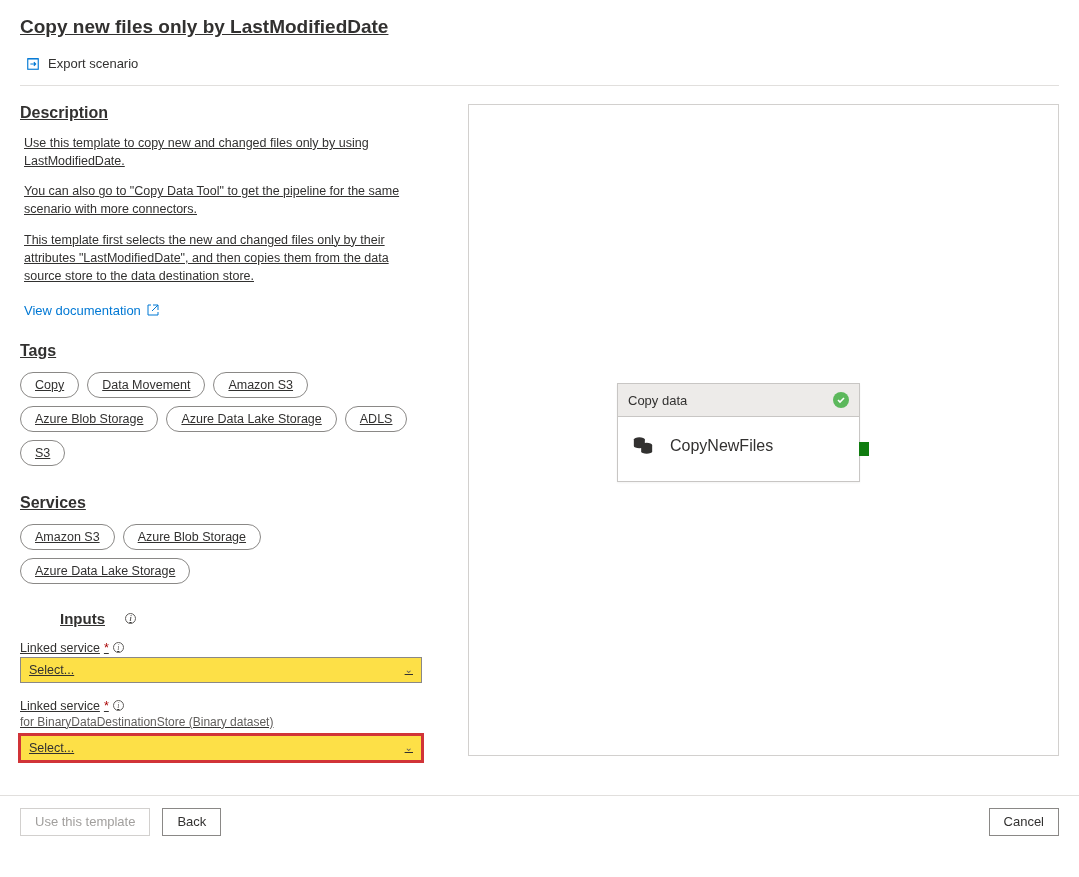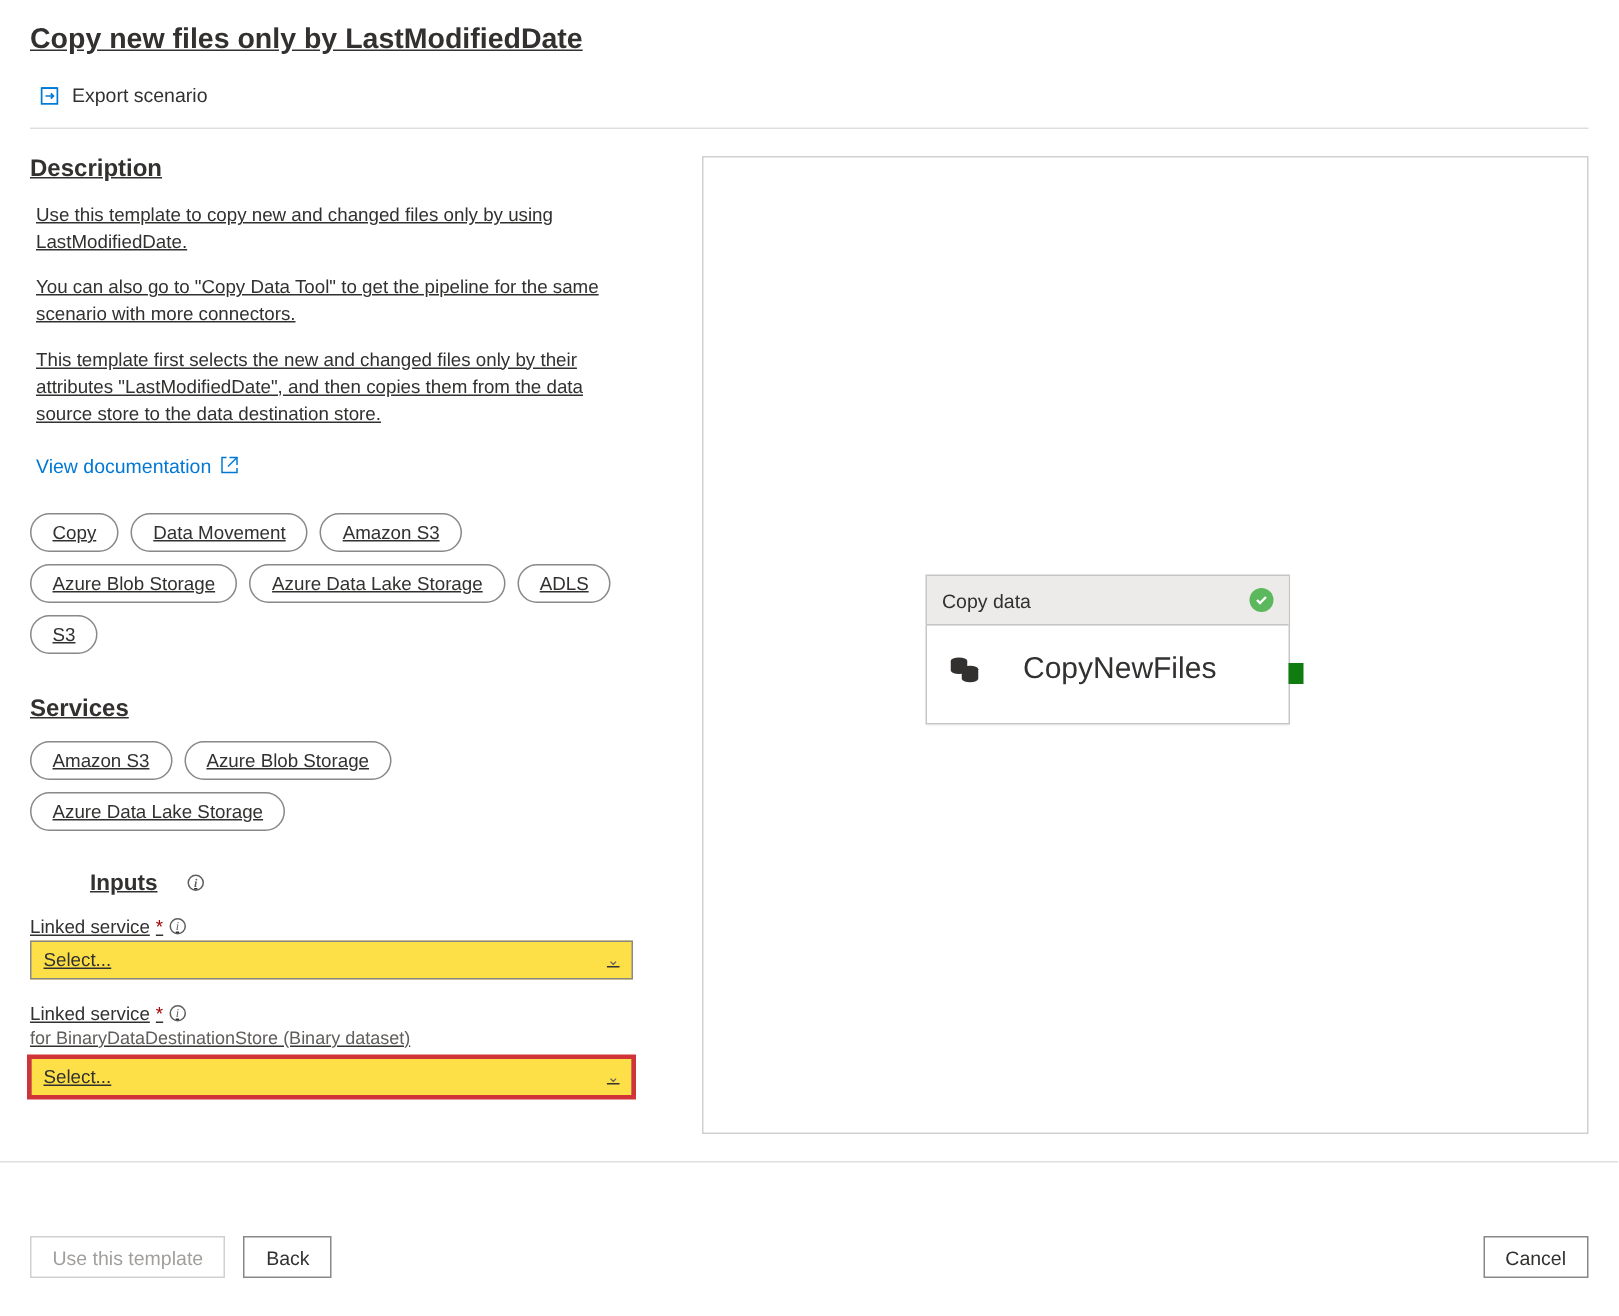--- a/index.html
+++ b/index.html
@@ -113,22 +113,22 @@
   }
   .check-badge {
     width: 16px; height: 16px; border-radius: 50%; background: #5cb85c;
     display: flex; align-items: center; justify-content: center;
   }
   .check-badge svg { width: 10px; height: 10px; }
   .activity-body {
     padding: 18px 12px 24px 14px;
     display: flex;
     align-items: center;
-    gap: 28px;
-    font-size: 20px;
+    gap: 16px;
+    font-size: 16px;
     color: #323130;
   }
   .db-icon { width: 22px; height: 22px; }
   .activity-handle {
     position: absolute;
     right: -10px;
     top: 58px;
     width: 10px;
     height: 14px;
     background: #107c10;
@@ -143,21 +143,20 @@
   }
   .footer-left { display: flex; gap: 12px; }
   .btn {
     height: 28px;
     padding: 0 14px;
     border: 1px solid #8a8886;
     background: #fff;
     font-size: 13px;
     cursor: pointer;
     color: #323130;
-    margin-top: 37px;
   }
   .btn.disabled {
     border-color: #d2d0ce;
     color: #a19f9d;
     cursor: default;
     background: #fff;
   }
 </style>
 </head>
 <body>
@@ -187,20 +186,21 @@
       <div class="doc-link">
         <span>View documentation</span>
         <svg viewBox="0 0 12 12" fill="none" stroke="#0078d4" stroke-width="1">
           <path d="M4 1 H1 V11 H11 V8"></path>
           <path d="M6 1 H11 V6"></path>
           <path d="M11 1 L5 7"></path>
         </svg>
       </div>
 
       <div class="tags-section">
+        <div class="section-title">Tags</div>
         <div class="pill-row" id="tags-row">
             <span class="pill">Copy</span>
             <span class="pill">Data Movement</span>
             <span class="pill">Amazon S3</span>
             <span class="pill">Azure Blob Storage</span>
             <span class="pill">Azure Data Lake Storage</span>
             <span class="pill">ADLS</span>
             <span class="pill">S3</span>
           </div>
       </div>

